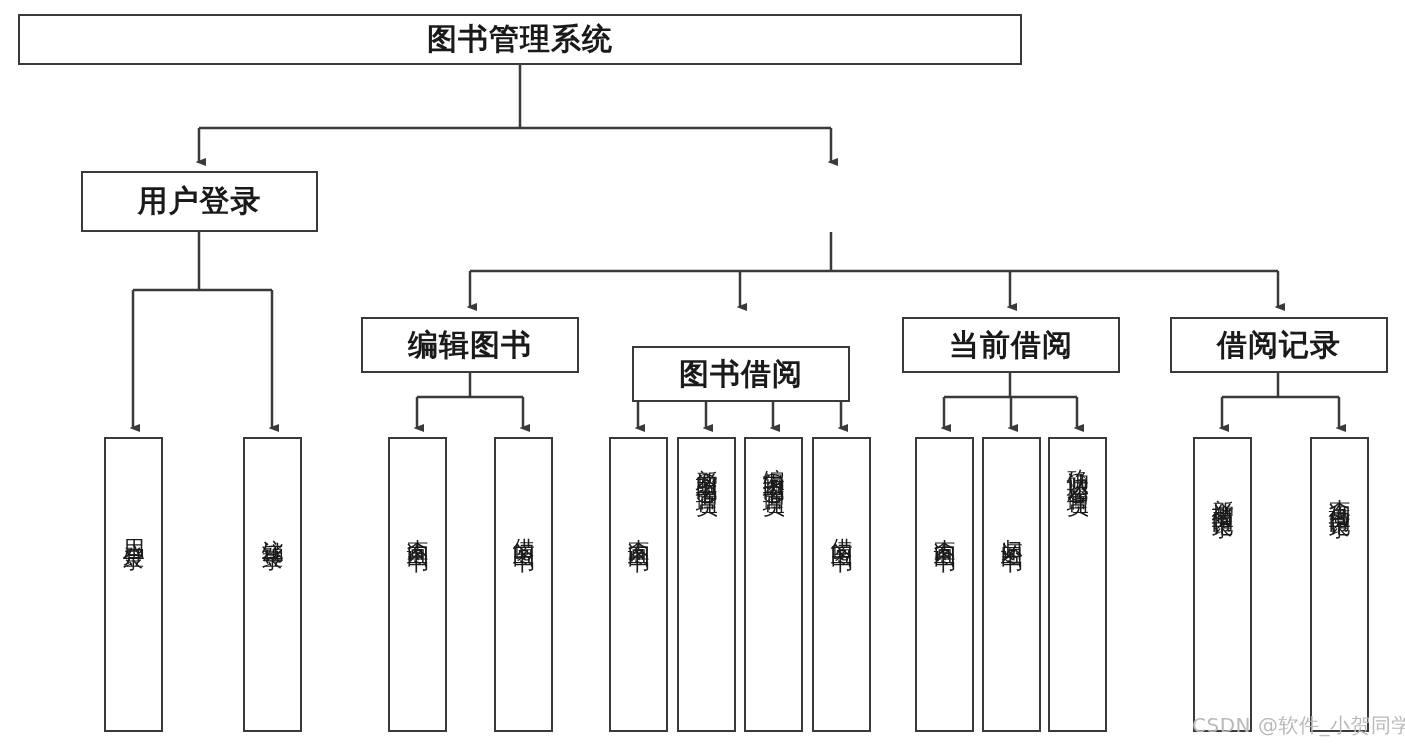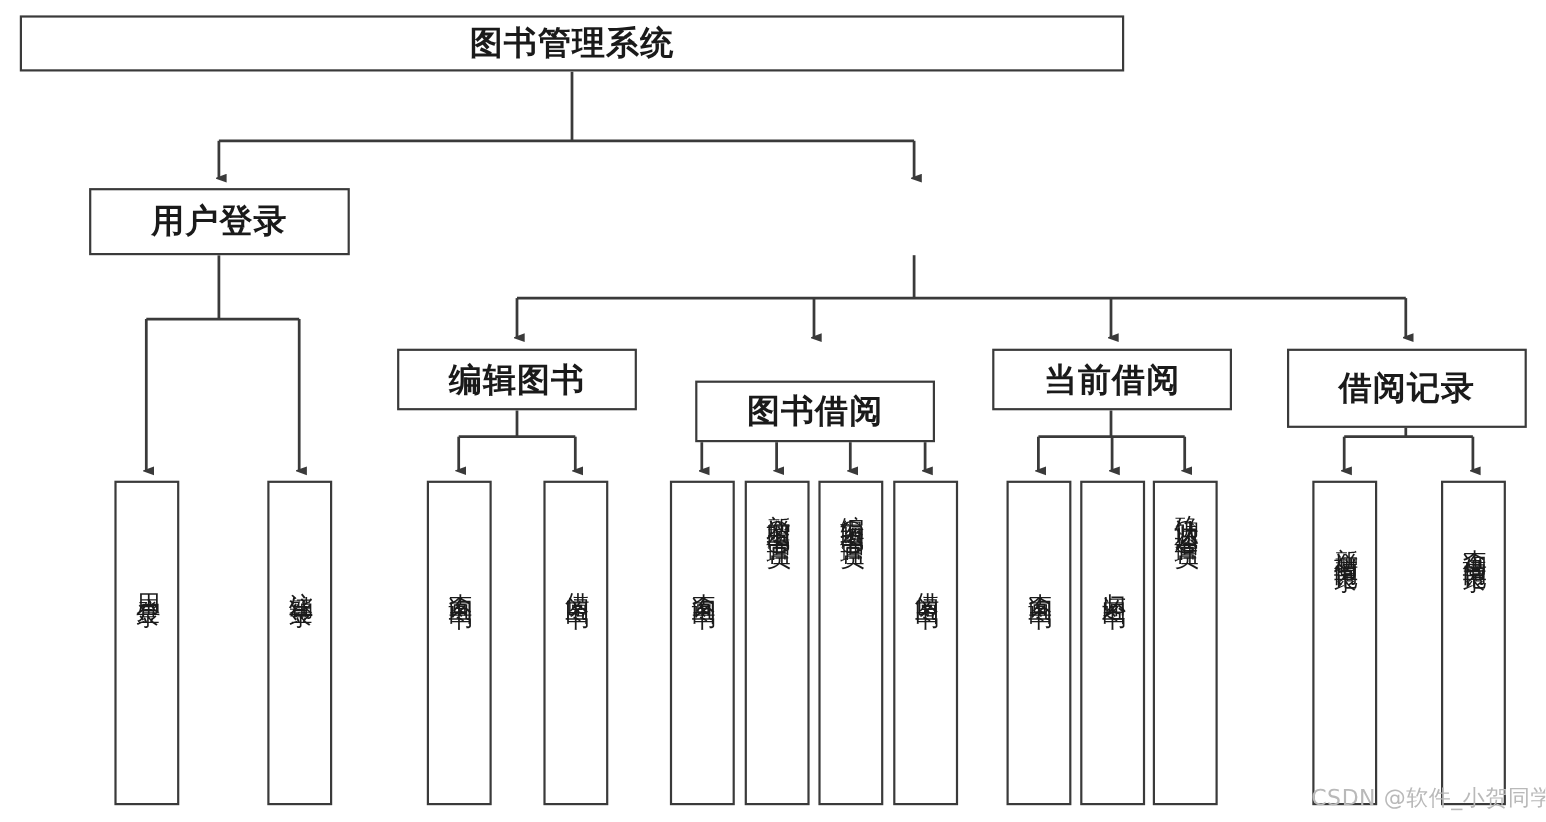--- a/index.html
+++ b/index.html
@@ -131,21 +131,21 @@
   </div>
 
   <div class="node-box horizontal" style="left:632px; top:317px; width:218px; height:56px;margin-top:29px;">
     <span>图书借阅</span>
   </div>
 
   <div class="node-box horizontal" style="left:902px; top:317px; width:218px; height:56px;">
     <span>当前借阅</span>
   </div>
 
-  <div class="node-box horizontal" style="left:1170px; top:317px; width:218px; height:72px;">
+  <div class="node-box horizontal" style="left:1170px; top:317px; width:218px; height:56px;">
     <span>借阅记录</span>
   </div>
 
   <div class="node-box vertical" style="left:104px; top:437px; width:59px; height:295px;">
     <span class="vtext" style="margin-top:76px;">用户登录</span>
   </div>
   <div class="node-box vertical" style="left:243px; top:437px; width:59px; height:295px;">
     <span class="vtext" style="margin-top:76px;">注销登录</span>
   </div>
 

